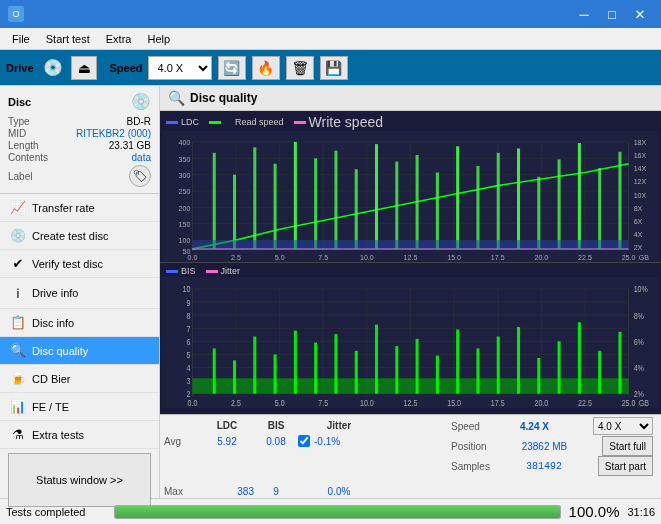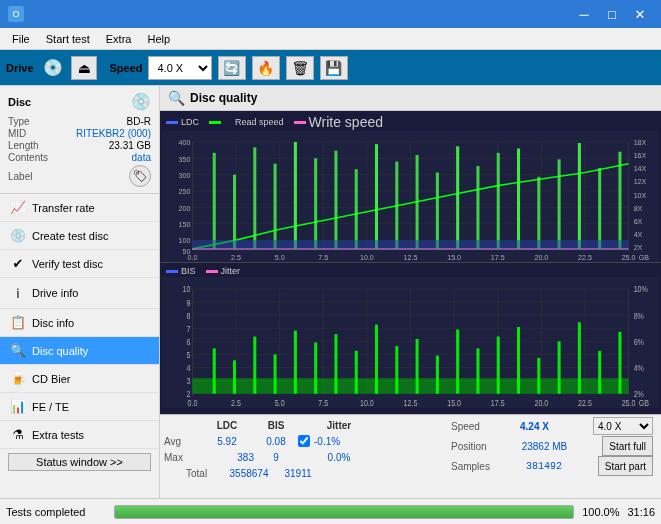--- a/index.html
+++ b/index.html
@@ -178,21 +178,21 @@
       gap: 6px;
       color: #000;
       border-bottom: 1px solid #e0e0e0;
     }
     .nav-item.active { background: #3399ff; color: white; }
     .nav-item-icon { font-size: 13px; width: 16px; text-align: center; }
 
     
     .status-btn {
       margin: 4px 8px;
-      padding: 2px 8px;
+      padding: 20px 8px;
       background: #e8e8e8;
       border: 1px solid #aaa;
       cursor: pointer;
       font-size: 11px;
       text-align: center;
     }
 
     
     .content-area {
       flex: 1;
@@ -241,21 +241,21 @@
       height: 14px;
       background: #ddd;
       border: 1px solid #aaa;
       border-radius: 2px;
       overflow: hidden;
     }
     .progress-bar-fill {
       height: 100%;
       background: linear-gradient(to bottom, #66cc66, #44aa44);
     }
-    .progress-text { font-size: 11px; color: #000; }
+    .progress-text { font-size: 15px; color: #000; }
     .time-text { font-size: 11px; color: #000; }
 
     
     .stats-area {
       background: #f0f0f0;
       border-top: 1px solid #bbb;
       padding: 2px 4px;
       height: 84px;
       display: flex;
       flex-direction: row;
@@ -601,21 +601,21 @@
         </div>
 
         <div style="display:grid;grid-template-columns:36px 54px 44px 16px 50px;height:16px;align-items:center;">
           <span style="color:#555;">Avg</span>
           <span style="text-align:center;color:#0055cc;">5.92</span>
           <span style="text-align:center;color:#0055cc;">0.08</span>
           <input type="checkbox" checked="" style="width: 12px; height: 12px;">
           <span style="color:#0055cc;">-0.1%</span>
         </div>
 
-        <div style="display:grid;grid-template-columns:36px 54px 44px 16px 50px;height:16px;align-items:center;">
+        <div style="display:grid;grid-template-columns:36px 54px 44px 16px 50px;height:16px;align-items:center;margin-top:34px;">
           <span style="color:#555;">Max</span>
           <span style="text-align:right;color:#0055cc;">383</span>
           <span style="text-align:center;color:#0055cc;">9</span>
           <span></span>
           <span style="text-align:center;color:#0055cc;">0.0%</span>
         </div>
 
         <div style="display:grid;grid-template-columns:36px 54px 44px 16px 50px;height:16px;align-items:center;margin-left:22px;">
           <span style="color:#555;">Total</span>
           <span style="text-align:center;color:#0055cc;">3558674</span>

